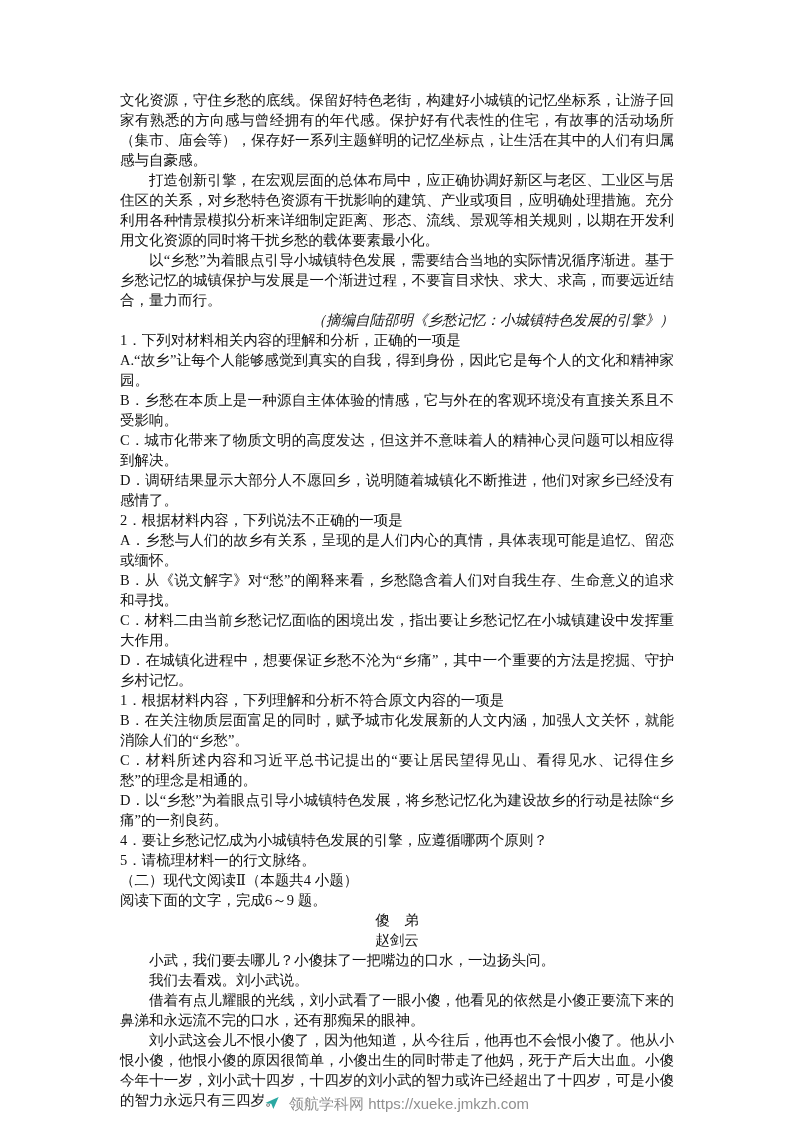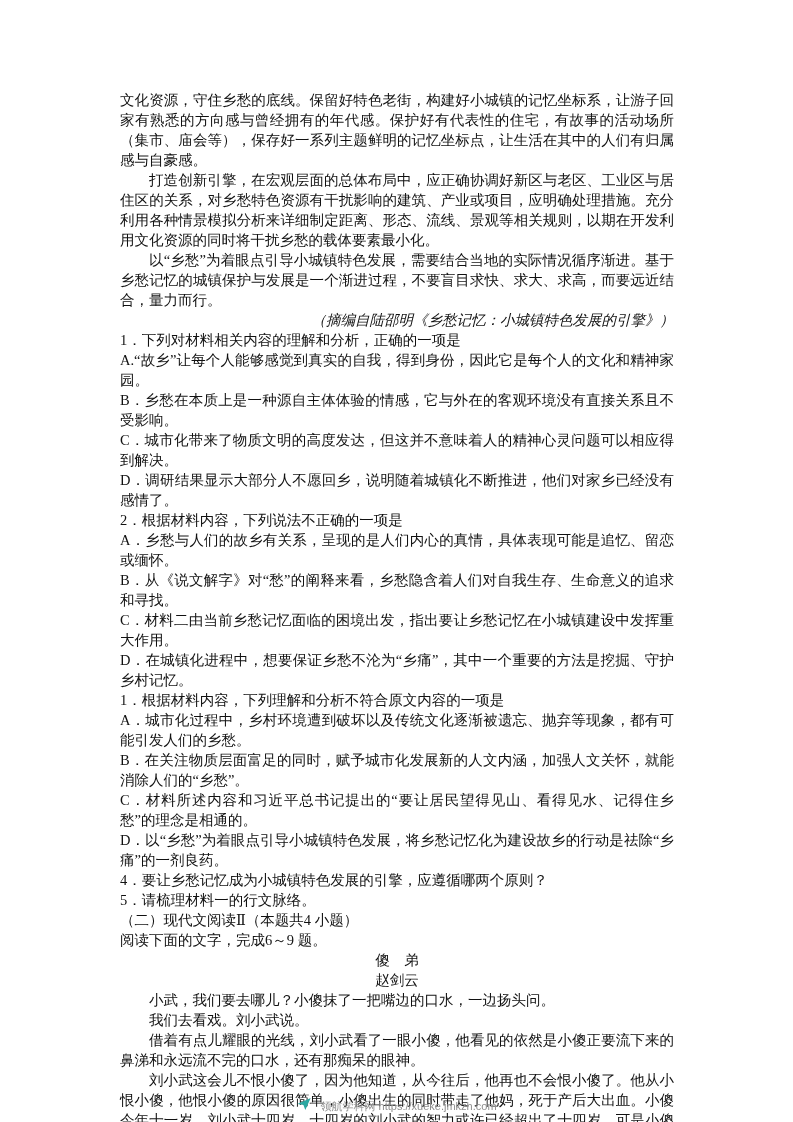--- a/index.html
+++ b/index.html
@@ -25,21 +25,21 @@
   .indent { text-indent: 2em; }
   .right { text-align: right; font-style: italic; }
   .center { text-align: center; }
   .footer {
     position: absolute;
     left: 0;
     bottom: 8px;
     width: 100%;
     text-align: center;
     font-family: "Liberation Sans", sans-serif;
-    font-size: 11px;
+    font-size: 15px;
     color: #8f8f8f;
   }
   .footer .logo {
     display: inline-block;
     vertical-align: -2px;
     margin-right: 5px;
   }
 </style>
 </head>
 <body>
@@ -58,21 +58,20 @@
     <p class="para">C．城市化带来了物质文明的高度发达，但这并不意味着人的精神心灵问题可以相应得到解决。</p>
     <p class="para">D．调研结果显示大部分人不愿回乡，说明随着城镇化不断推进，他们对家乡已经没有感情了。</p>
 
     <p class="para">2．根据材料内容，下列说法不正确的一项是</p>
     <p class="para">A．乡愁与人们的故乡有关系，呈现的是人们内心的真情，具体表现可能是追忆、留恋或缅怀。</p>
     <p class="para">B．从《说文解字》对“愁”的阐释来看，乡愁隐含着人们对自我生存、生命意义的追求和寻找。</p>
     <p class="para">C．材料二由当前乡愁记忆面临的困境出发，指出要让乡愁记忆在小城镇建设中发挥重大作用。</p>
     <p class="para">D．在城镇化进程中，想要保证乡愁不沦为“乡痛”，其中一个重要的方法是挖掘、守护乡村记忆。</p>
 
     <p class="para">1．根据材料内容，下列理解和分析不符合原文内容的一项是</p>
-    <p class="para">A．城市化过程中，乡村环境遭到破坏以及传统文化逐渐被遗忘、抛弃等现象，都有可能引发人们的乡愁。</p>
     <p class="para">B．在关注物质层面富足的同时，赋予城市化发展新的人文内涵，加强人文关怀，就能消除人们的“乡愁”。</p>
     <p class="para">C．材料所述内容和习近平总书记提出的“要让居民望得见山、看得见水、记得住乡愁”的理念是相通的。</p>
     <p class="para">D．以“乡愁”为着眼点引导小城镇特色发展，将乡愁记忆化为建设故乡的行动是祛除“乡痛”的一剂良药。</p>
 
     <p class="para">4．要让乡愁记忆成为小城镇特色发展的引擎，应遵循哪两个原则？</p>
     <p class="para">5．请梳理材料一的行文脉络。</p>
 
     <p class="para">（二）现代文阅读Ⅱ（本题共4 小题）</p>
     <p class="para">阅读下面的文字，完成6～9 题。</p>
 

